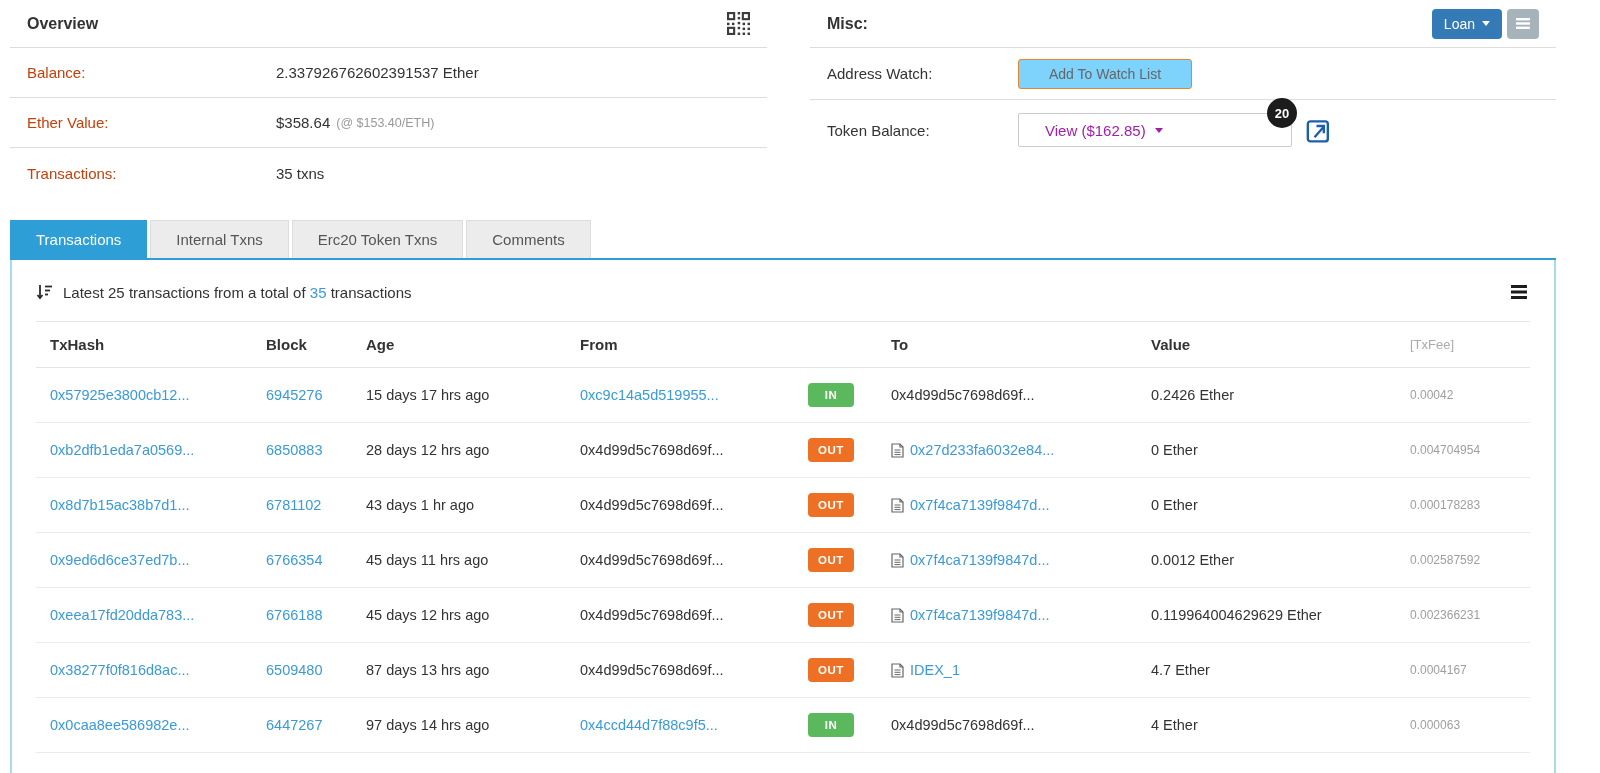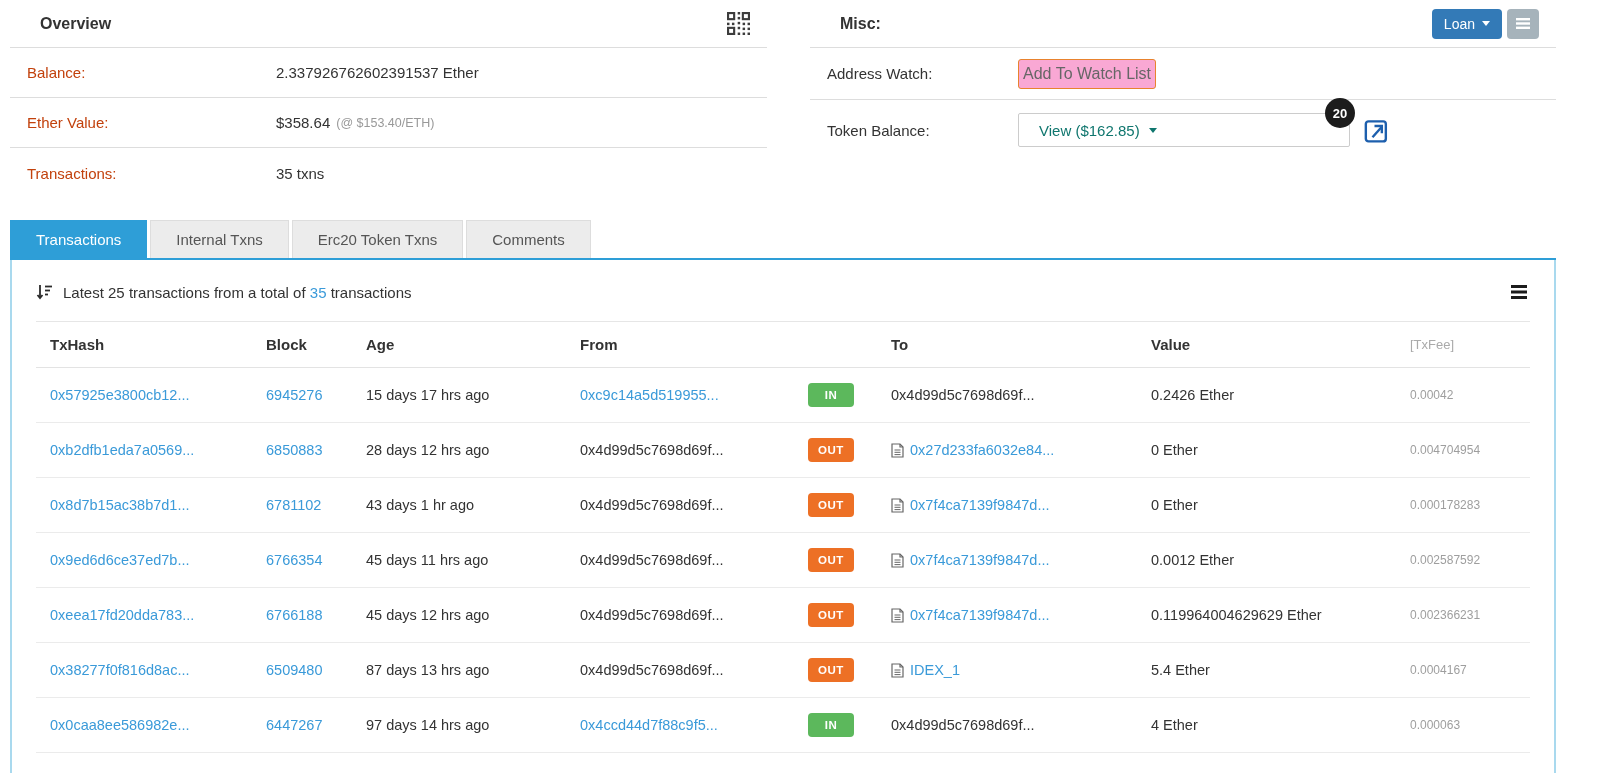--- a/index.html
+++ b/index.html
@@ -20,21 +20,21 @@
     font-family:"Liberation Sans","DejaVu Sans",sans-serif;font-size:15px;
   }
   .page{padding:0 44px 0 10px;}
   .top-section{display:flex;align-items:flex-start;}
   .panel-l{width:757px;margin-right:43px;}
   .panel-r{flex:1;}
   .panel-header{
     display:flex;justify-content:space-between;align-items:center;
     height:48px;padding:0 17px;border-bottom:1px solid var(--divider);
   }
-  .panel-header h3{margin:13px;font-size:16px;font-weight:bold;color:#333;}
+  .panel-header h3{margin:0;font-size:16px;font-weight:bold;color:#333;}
   .info-row{
     display:flex;align-items:center;height:50px;padding:0 17px;
     border-bottom:1px solid var(--divider);
   }
   .info-row.last{border-bottom:none;}
   .info-label{width:249px;flex:none;color:#c2410c;}
   .info-value{color:#333;}
   .info-note{color:#999;font-size:12.5px;margin-left:6px;}
   
   .misc-row{display:flex;align-items:center;padding:0 17px;border-bottom:1px solid var(--divider);height:52px;}
@@ -44,28 +44,28 @@
   .btn-loan{
     background:var(--loan-blue);color:#fff;font-size:14px;
     height:30px;padding:0 12px;border-radius:4px;display:inline-flex;align-items:center;gap:7px;
   }
   .btn-gray{
     background:#a6b3bb;height:30px;width:32px;border-radius:4px;margin-left:5px;
     display:inline-flex;align-items:center;justify-content:center;
   }
   .caret{width:0;height:0;border-left:4px solid transparent;border-right:4px solid transparent;border-top:5px solid currentColor;display:inline-block;}
   .btn-watch{
-    background:#f9a8d4;border:1px solid var(--watch-orange);color:#666;font-size:16px;
-    height:30px;padding:0 4px;border-radius:3px;
+    background:#7dd3fc;border:1px solid var(--watch-orange);color:#666;font-size:14px;
+    height:30px;padding:0 30px;border-radius:3px;
   }
   .dd-wrap{position:relative;display:inline-block;}
   .dropdown{
-    width:332px;height:34px;background:#fff;border:1px solid #ccc;border-radius:2px;
+    width:274px;height:34px;background:#fff;border:1px solid #ccc;border-radius:2px;
     display:inline-flex;align-items:center;justify-content:flex-start;gap:9px;
-    padding:0 20px;font-size:15px;color:#0f766e;cursor:pointer;
+    padding:0 26px;font-size:15px;color:#a21caf;cursor:pointer;
   }
   .count-badge{
     position:absolute;top:-15px;right:-5px;width:30px;height:30px;border-radius:50%;
     background:#1c1c1c;color:#fff;font-size:13px;font-weight:bold;
     display:flex;align-items:center;justify-content:center;
   }
   .expand-btn{background:none;border:none;margin-left:13px;padding:0;cursor:pointer;display:inline-flex;}
   
   .tabs{display:flex;margin-top:22px;border-bottom:2px solid var(--tab-blue);}
   .tab{
@@ -311,21 +311,21 @@
             <td class="c-hash"><a class="lnk" href="#">0x38277f0f816d8ac...</a></td>
             <td class="c-block"><a class="lnk" href="#">6509480</a></td>
             <td class="c-age"><span class="plain">87 days 13 hrs ago</span></td>
             <td class="c-from"><span class="plain">0x4d99d5c7698d69f...</span></td>
             <td class="c-dir"><span class="badge OUT">OUT</span></td>
             <td class="c-to"><svg class="doc-ico inline-svg" width="13" height="15" viewBox="0 0 13 15" fill="none" stroke="#666" stroke-width="1.2">
                 <path d="M1 1 h8 l3 3 v10 h-11 z"></path>
                 <path d="M9 1 v3 h3"></path>
                 <path d="M3.5 7 h6 M3.5 9.3 h6 M3.5 11.6 h6" stroke-width="1"></path>
               </svg><a class="lnk" href="#">IDEX_1</a></td>
-            <td class="c-val"><span class="plain">5.4 Ether</span></td>
+            <td class="c-val"><span class="plain">4.7 Ether</span></td>
             <td class="c-fee"><span>0.0004167</span></td>
           </tr>
           <tr>
             <td class="c-hash"><a class="lnk" href="#">0x0caa8ee586982e...</a></td>
             <td class="c-block"><a class="lnk" href="#">6447267</a></td>
             <td class="c-age"><span class="plain">97 days 14 hrs ago</span></td>
             <td class="c-from"><a class="lnk" href="#">0x4ccd44d7f88c9f5...</a></td>
             <td class="c-dir"><span class="badge IN">IN</span></td>
             <td class="c-to"><span class="plain">0x4d99d5c7698d69f...</span></td>
             <td class="c-val"><span class="plain">4 Ether</span></td>

